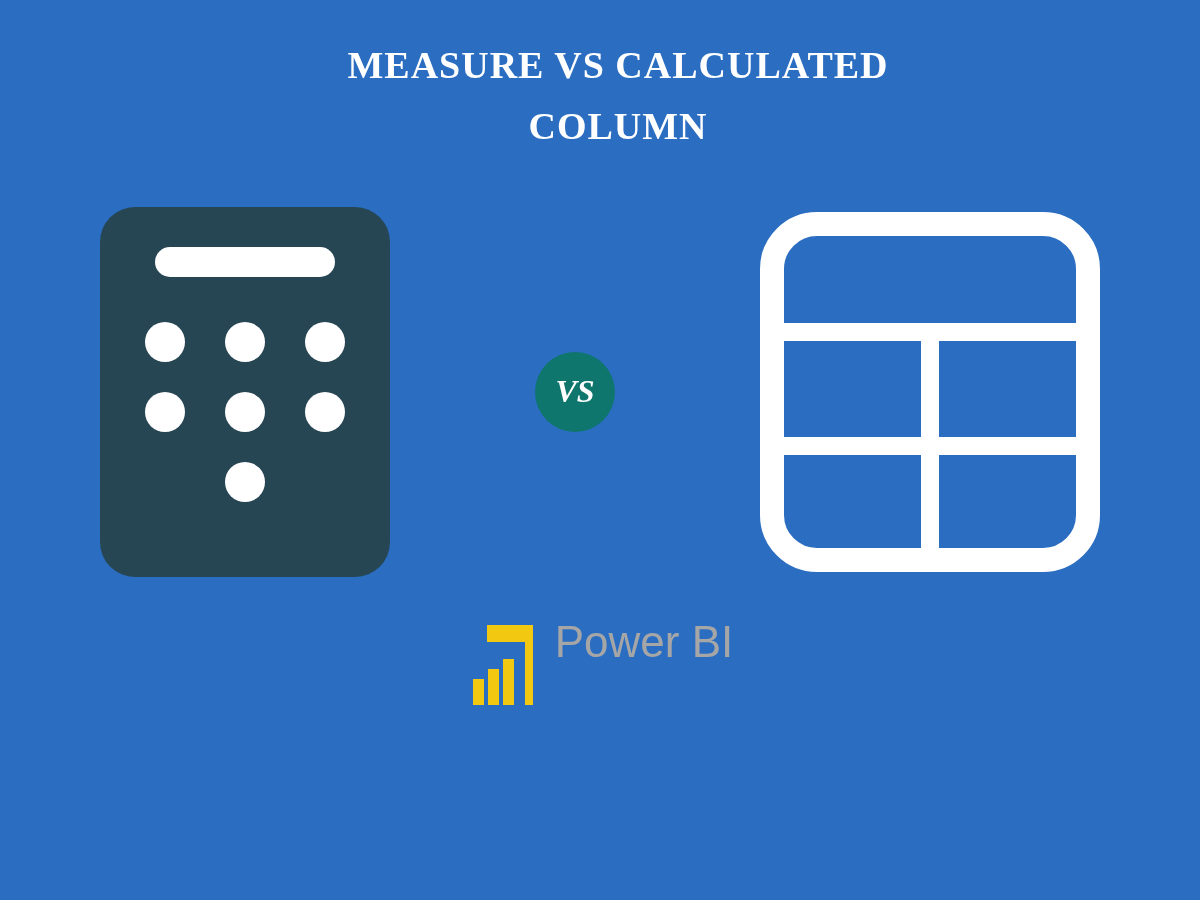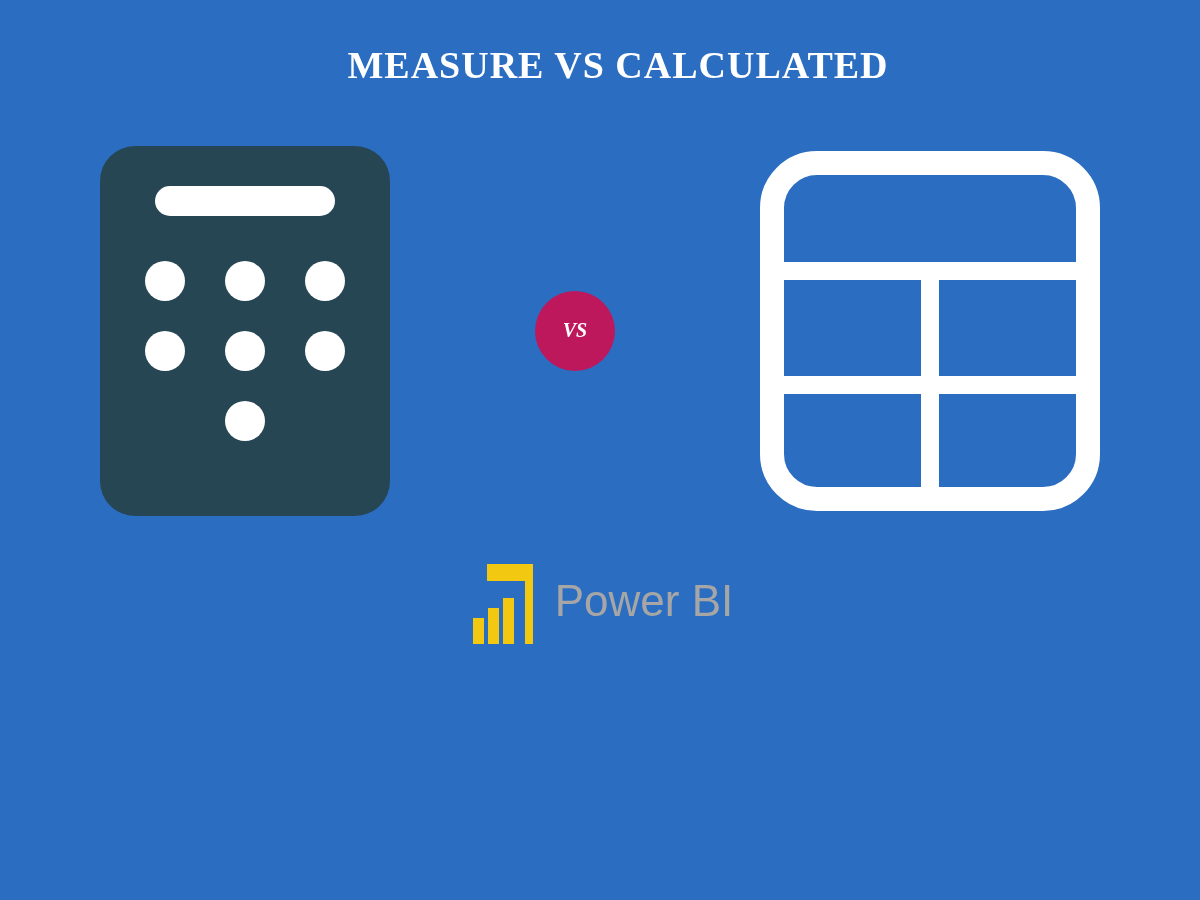--- a/index.html
+++ b/index.html
@@ -57,54 +57,55 @@
     }
     .calc-dot {
       width: 40px;
       height: 40px;
       background-color: #ffffff;
       border-radius: 50%;
     }
     .vs-badge {
       width: 80px;
       height: 80px;
-      background-color: #be185d;
+      background-color: #0f766e;
       border-radius: 50%;
       display: flex;
       align-items: center;
       justify-content: center;
       color: #ffffff;
       font-style: italic;
       font-weight: bold;
-      font-size: 20px;
+      font-size: 32px;
       font-family: Georgia, serif;
     }
     .table-icon {
       width: 340px;
       height: 360px;
     }
     .powerbi-logo {
       display: flex;
-      align-items: center;
+      align-items: flex-start;
       justify-content: center;
       gap: 18px;
       margin-top: 40px;
     }
     .powerbi-text {
       color: #a6a6a6;
       font-size: 44px;
       font-family: 'Segoe UI', Arial, sans-serif;
       font-weight: 400;
     }
   </style>
 </head>
 <body>
 
 <div class="title-container">
   <div>MEASURE VS CALCULATED</div>
+  <div>COLUMN</div>
 </div>
 
 <div class="comparison-row">
   <div class="calculator-icon">
     <div class="calc-display"></div>
     <div class="calc-row">
       <div class="calc-dot"></div>
       <div class="calc-dot"></div>
       <div class="calc-dot"></div>
     </div>

